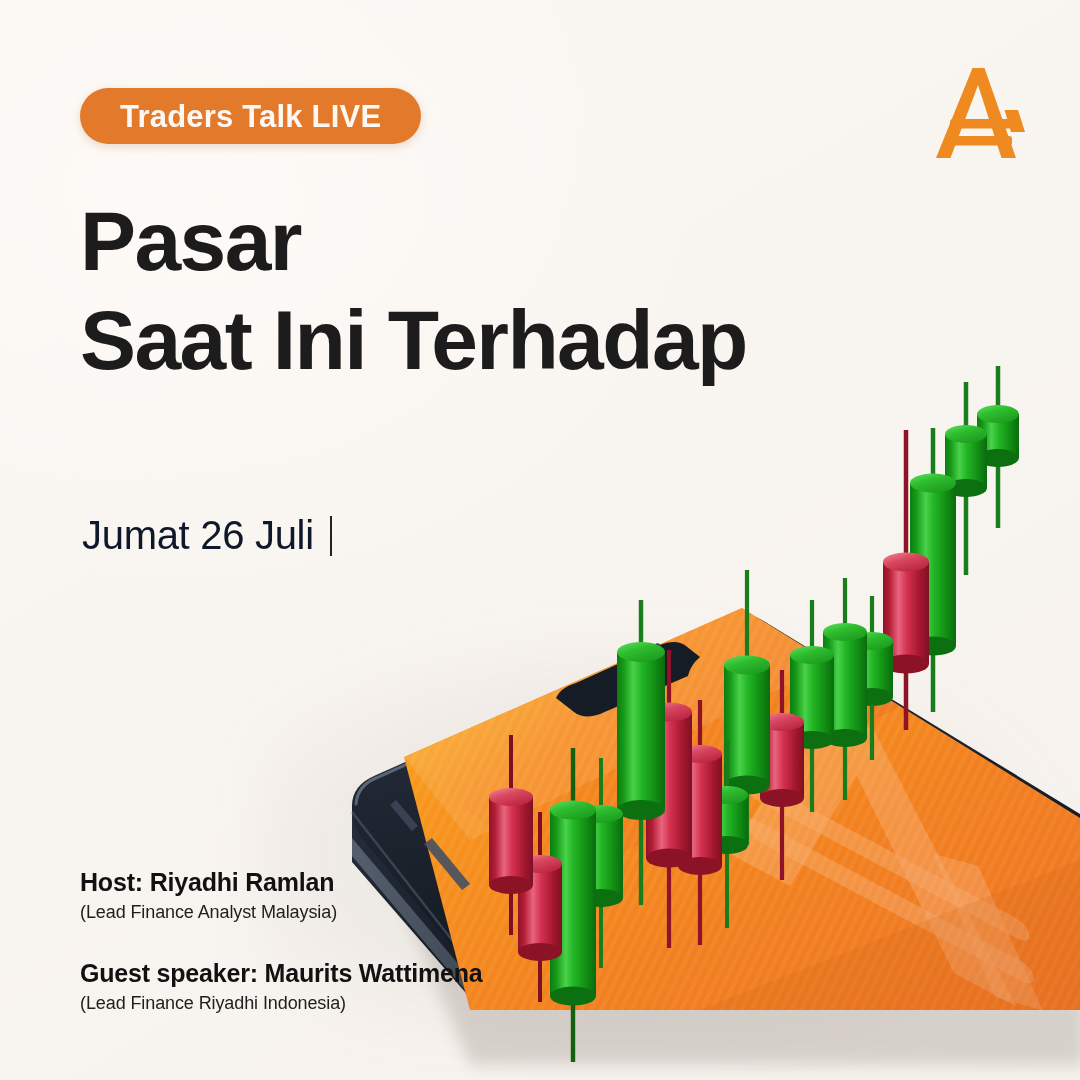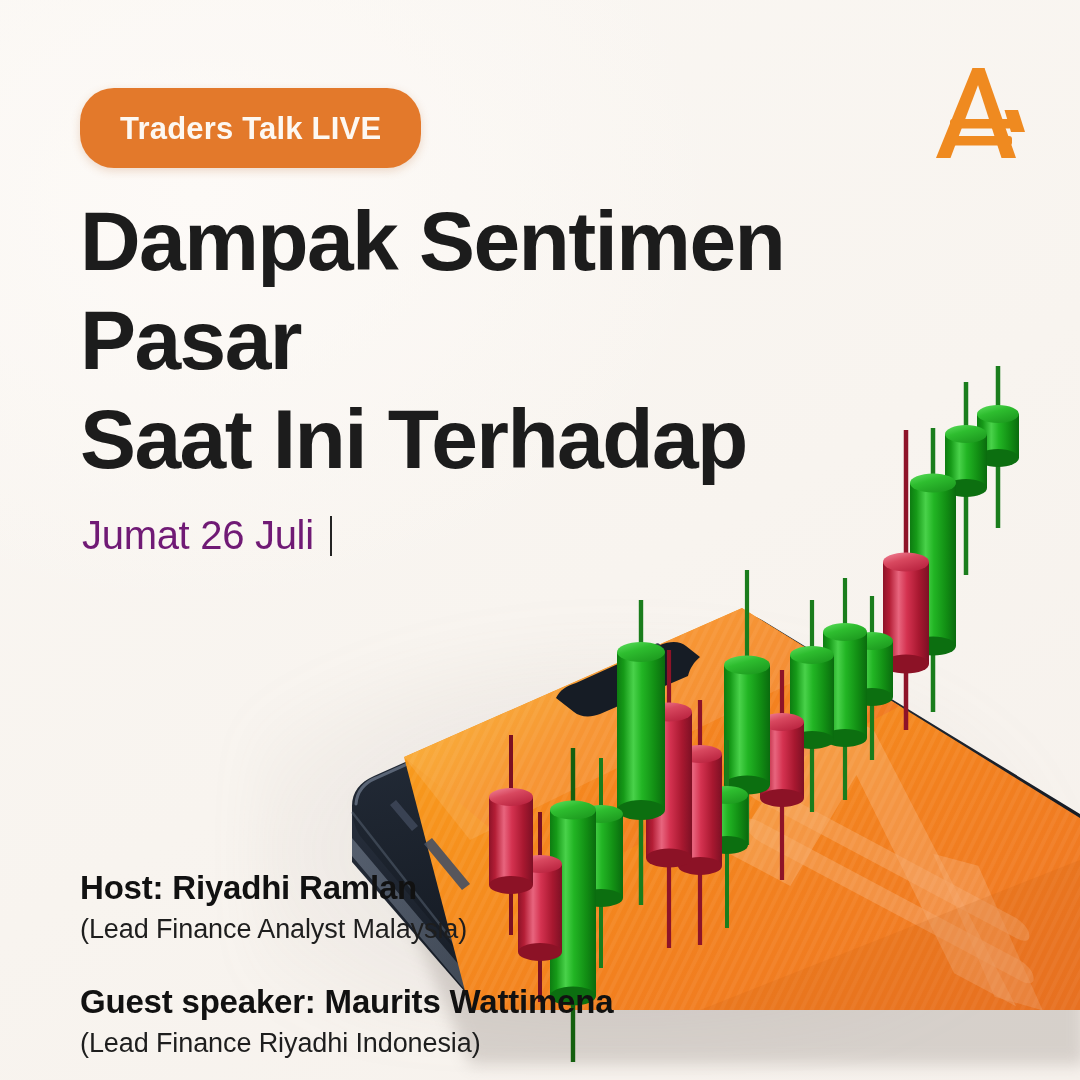--- a/index.html
+++ b/index.html
@@ -31,21 +31,21 @@
     width: 820px; height: 420px;
     background: radial-gradient(ellipse at 45% 55%, rgba(140,130,125,0.20) 0%, rgba(150,140,135,0.08) 45%, rgba(0,0,0,0) 72%);
     filter: blur(22px);
   }
 
   
   .badge {
     position: absolute;
     left: 80px;
     top: 88px;
-    height: 80px;
+    height: 56px;
     padding: 0 40px;
     border-radius: 34px;
     background: #e3792b;
     display: flex;
     align-items: center;
     justify-content: center;
     box-shadow: 0 3px 10px rgba(180,100,40,0.22);
   }
   .badge-label {
     color: #fdf8f2;
@@ -82,21 +82,21 @@
     white-space: nowrap;
   }
 
   
   .datetime {
     position: absolute;
     left: 82px;
     top: 513px;
     font-size: 40px;
     font-weight: normal;
-    color: #701a75;
+    color: #0f172a;
     letter-spacing: -0.3px;
     white-space: nowrap;
     display: flex;
     align-items: center;
     gap: 16px;
   }
   .datetime .sep {
     display: inline-block;
     width: 2px;
     height: 40px;
@@ -106,29 +106,29 @@
   
   .credits {
     position: absolute;
     left: 80px;
     top: 866px;
     z-index: 40;
   }
   .credit-block { margin-bottom: 32px; }
   .credit-block:last-child { margin-bottom: 12px; }
   .credit-name {
-    font-size: 33px;
+    font-size: 25px;
     font-weight: bold;
     color: #111111;
     line-height: 1.35;
     letter-spacing: -0.2px;
     white-space: nowrap;
   }
   .credit-role {
-    font-size: 27px;
+    font-size: 18px;
     font-weight: normal;
     color: #1e1e1e;
     line-height: 1.4;
     letter-spacing: -0.1px;
     white-space: nowrap;
   }
 
   
   .scene {
     position: absolute;
@@ -406,21 +406,20 @@
         <rect x="22" y="57" width="62" height="9.5" rx="3"></rect>
         <rect x="22" y="74" width="62" height="9.5" rx="3"></rect>
 
         <path d="M78 46 L92 46 L92 96 L78 96 Z" opacity="0.0"></path>
         <path d="M76.5 48 L90 48 L97 70 L83 70 Z"></path>
       </g>
     </svg>
   </div>
 
   <div class="headline">
-    <span class="headline-line">Dampak Sentimen</span>
     <span class="headline-line">Pasar</span>
     <span class="headline-line">Saat Ini Terhadap</span>
   </div>
 
   <div class="datetime">
     <span>Jumat 26 Juli</span>
     <span class="sep"></span>
   </div>
 
   <div class="credits">

